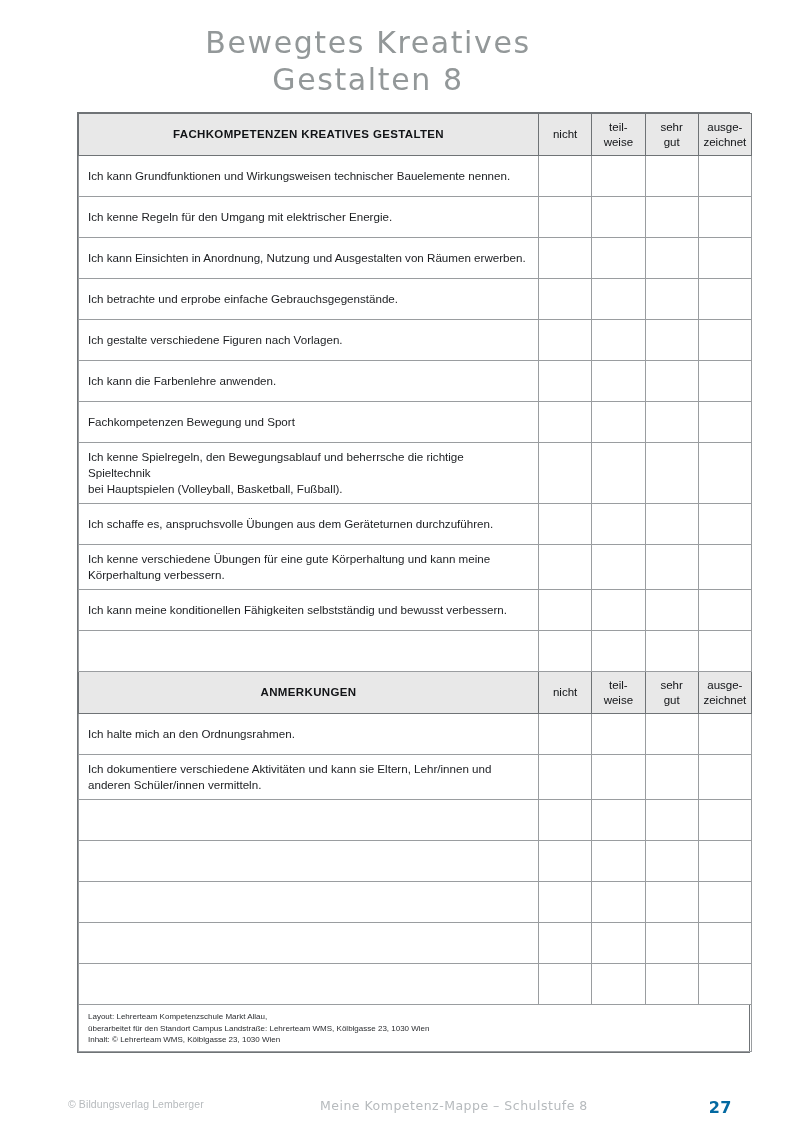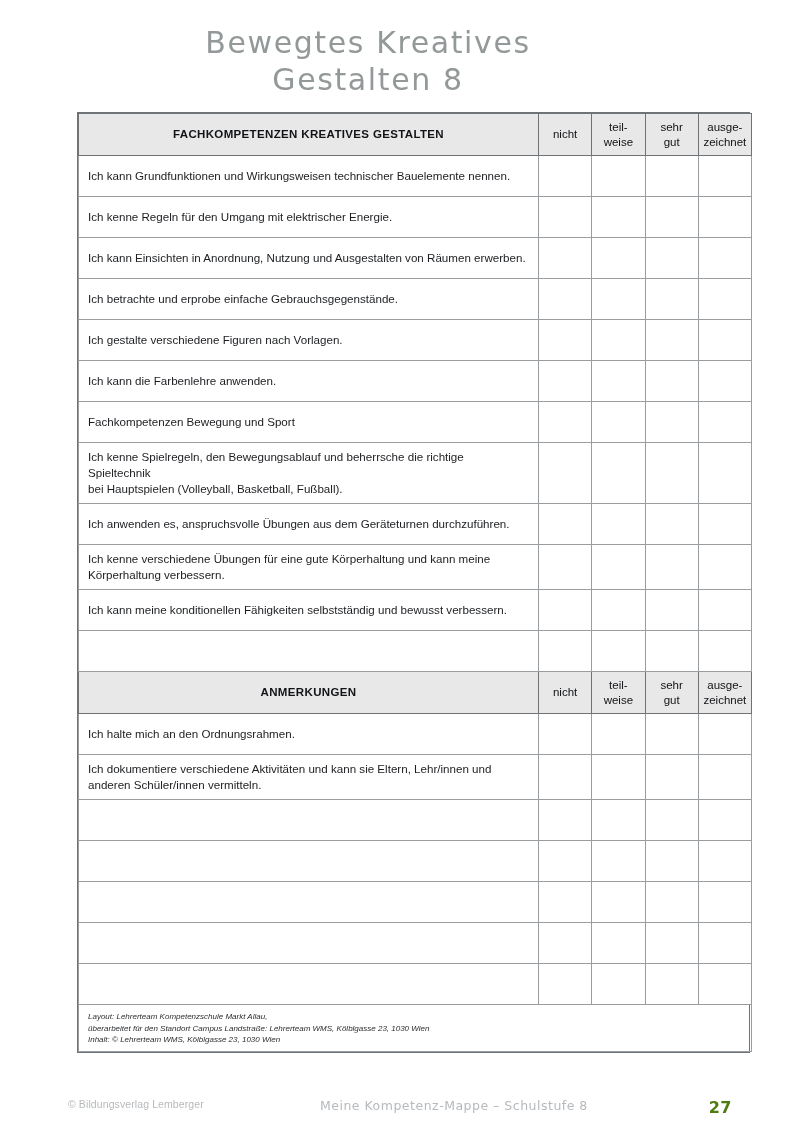--- a/index.html
+++ b/index.html
@@ -102,21 +102,20 @@
   tr.tall td { height: 41px; margin-left: 24px; }
   tr.empty-row td { height: 40px; }
 
   
   tr.note-row td {
     height: 44px;
     border-top: 1px solid #6f7376;
   }
   .note-text {
     font-size: 8px;
-    font-style: italic;
     line-height: 11.5px;
     color: #2b2d30;
     padding: 6px 10px 5px 9px;
   }
   .note-text .ln { display: block; }
 
   
   .footer {
     position: absolute;
     left: 68px;
@@ -139,21 +138,21 @@
     color: #b6babd;
     letter-spacing: 0.5px;
     white-space: nowrap;
     position: absolute;
     left: 252px;
   }
   .footer-right {
     font-family: "DejaVu Sans", sans-serif;
     font-size: 16px;
     font-weight: bold;
-    color: #4d7c0f;
+    color: #0369a1;
     letter-spacing: 0.5px;
   }
 </style>
 </head>
 <body>
 
 <div class="page">
 
   <div class="title-block">
     <div class="title-line">Bewegtes Kreatives</div>
@@ -284,21 +283,21 @@
               </div>
             </td>
             <td class="cellbox"></td>
             <td class="cellbox"></td>
             <td class="cellbox"></td>
             <td class="cellbox"></td>
           </tr>
           <tr class="item-row">
             <td>
               <div class="item-text">
-                <span class="ln">Ich anwenden es, anspruchsvolle Übungen aus dem Geräteturnen durchzuführen.</span>
+                <span class="ln">Ich schaffe es, anspruchsvolle Übungen aus dem Geräteturnen durchzuführen.</span>
               </div>
             </td>
             <td class="cellbox"></td>
             <td class="cellbox"></td>
             <td class="cellbox"></td>
             <td class="cellbox"></td>
           </tr>
           <tr class="item-row tall">
             <td>
               <div class="item-text">

